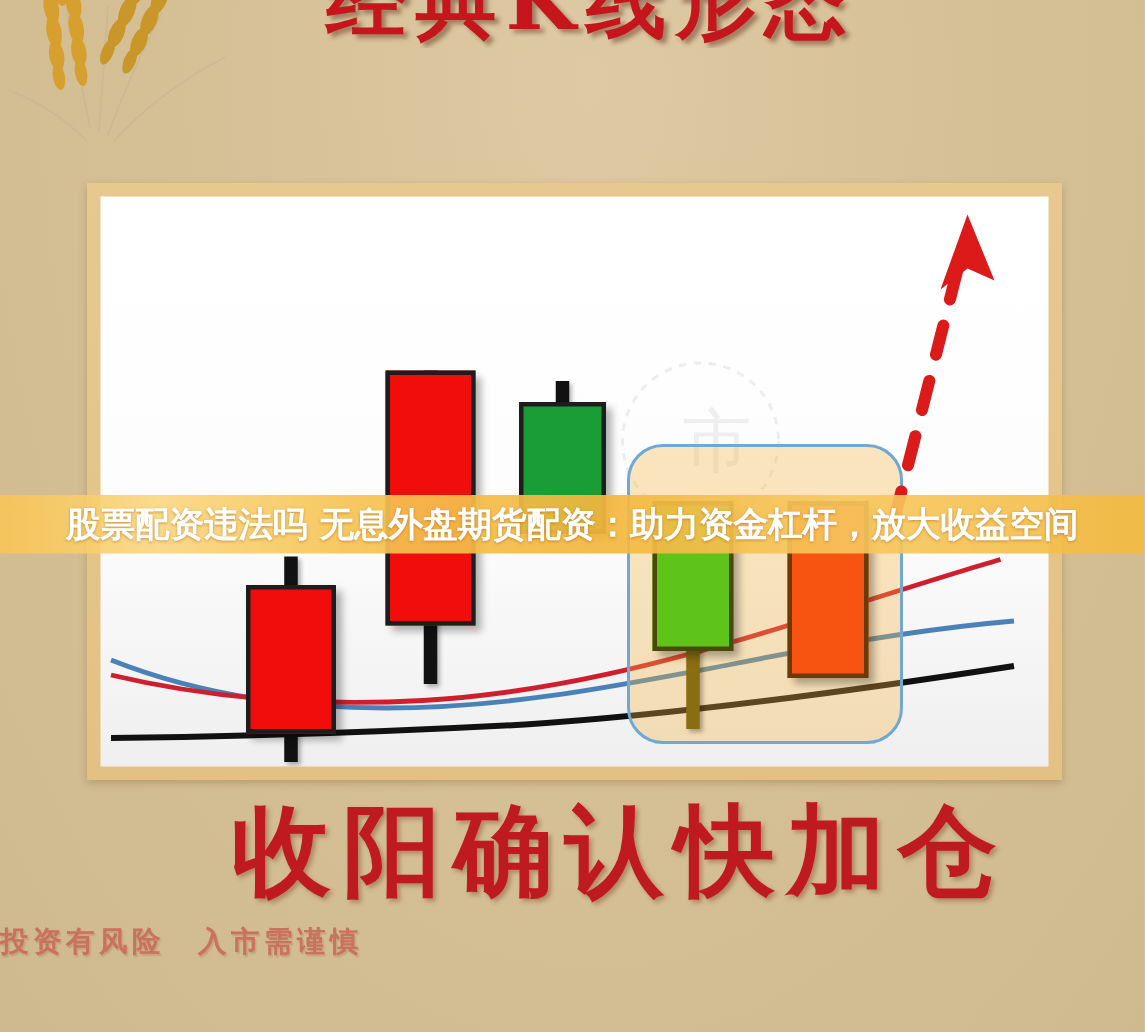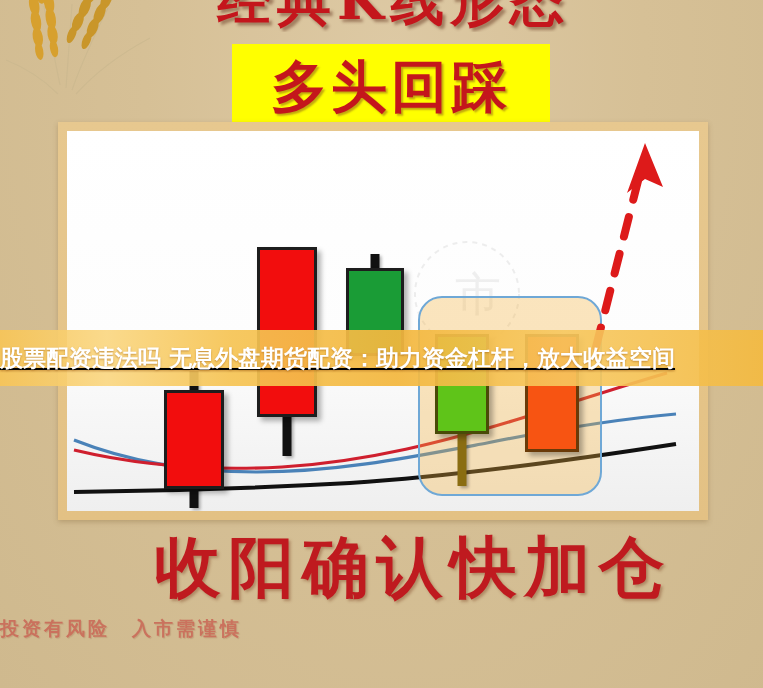--- a/index.html
+++ b/index.html
@@ -81,29 +81,29 @@
     position:absolute;
     border:2px solid #6fa8d6;border-radius:24px;
     background:rgba(245,178,60,.33);
   }
 
   
   .vec{position:absolute;left:0;top:0;width:100%;height:100%;overflow:visible;}
 
   
   .overlay-bar{
-    position:absolute;left:0;top:330px;width:763px;height:56px;
+    position:absolute;left:0;top:330px;width:763px;height:39px;
     background:linear-gradient(90deg,
        rgba(247,197,88,.92) 0%,
        rgba(250,213,124,.88) 14%,
        rgba(246,196,84,.92) 30%,
        rgba(243,183,62,.93) 52%,
        rgba(247,200,95,.90) 74%,
        rgba(243,186,66,.93) 100%);
-    display:flex;align-items:center;text-decoration:underline;
+    display:flex;align-items:center;justify-content:center;
   }
   .overlay-bar span{
     font-family:"DejaVu Sans","Liberation Sans",sans-serif;
     font-weight:bold;font-size:23px;color:#ffffff;letter-spacing:0px;
     white-space:nowrap;
     text-shadow:0 1px 2px rgba(160,95,20,.55);
   }
 
   
   .bottom-slogan{
@@ -163,23 +163,20 @@
         <ellipse cx="-10" cy="45" rx="5" ry="10"></ellipse>
           <ellipse cx="6" cy="45" rx="5" ry="10"></ellipse>
         <ellipse cx="-11" cy="59" rx="4" ry="9"></ellipse>
           <ellipse cx="5" cy="59" rx="4" ry="9"></ellipse>
       </g>
     </g>
   </svg>
 
   <div class="top-title">经典K线形态</div>
 
-  <div class="yellow-banner">
-    <span>多头回踩</span>
-  </div>
 
   <div class="chart-frame">
     <div class="chart-canvas">
 
       <svg class="watermark" viewBox="0 0 140 120">
         <circle cx="70" cy="58" r="52" fill="none" stroke="#c8c8c8" stroke-width="2" stroke-dasharray="5 5"></circle>
         <text x="58" y="74" font-family="DejaVu Serif, serif" font-size="46" fill="#cfcfcf">市</text>
       </svg>
 
       <svg class="vec" viewBox="0 0 632 380" preserveAspectRatio="none">

